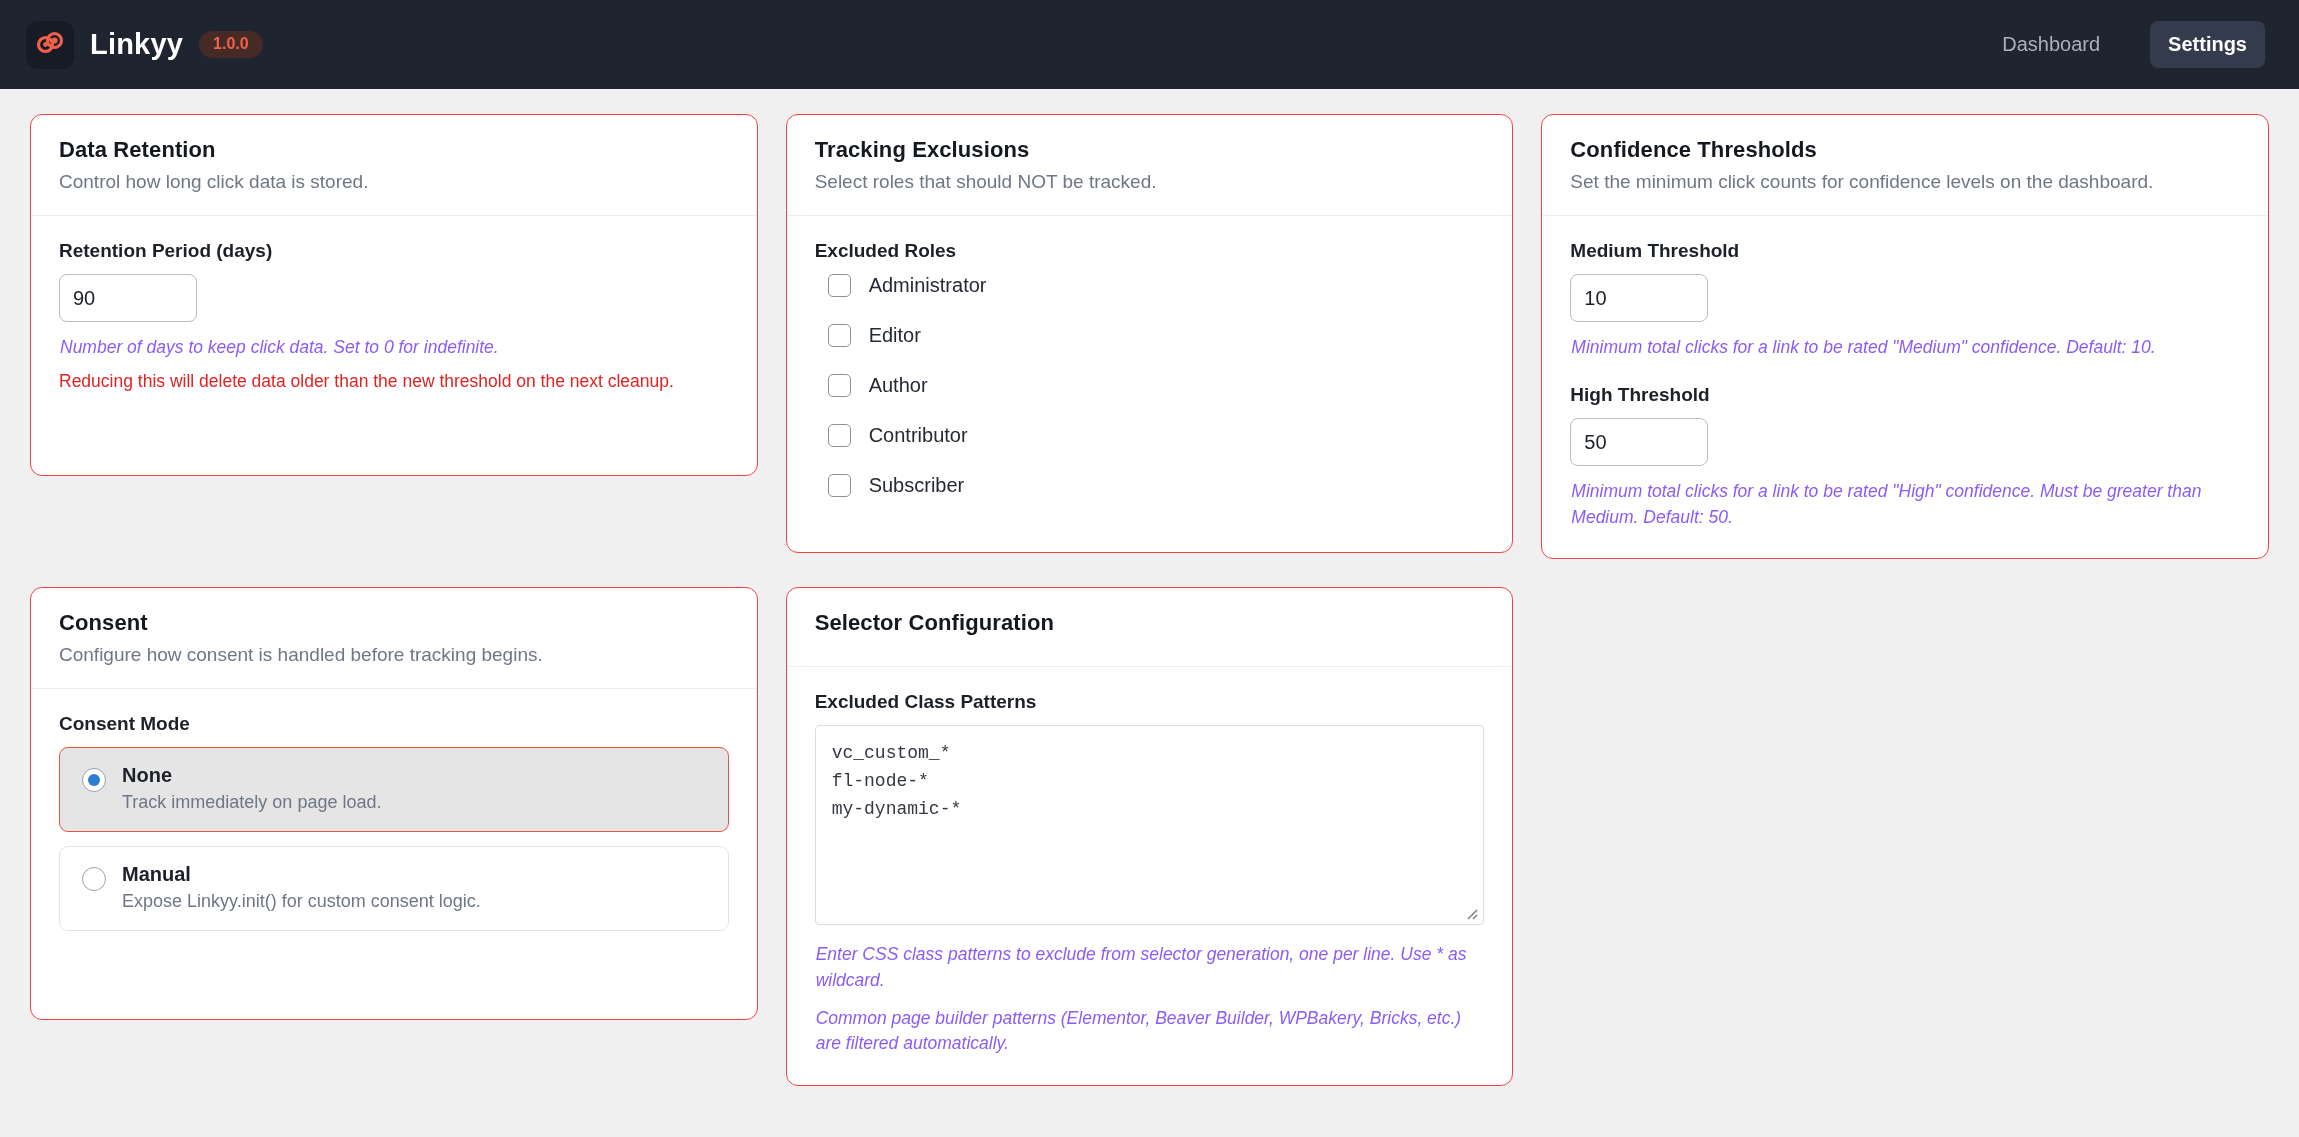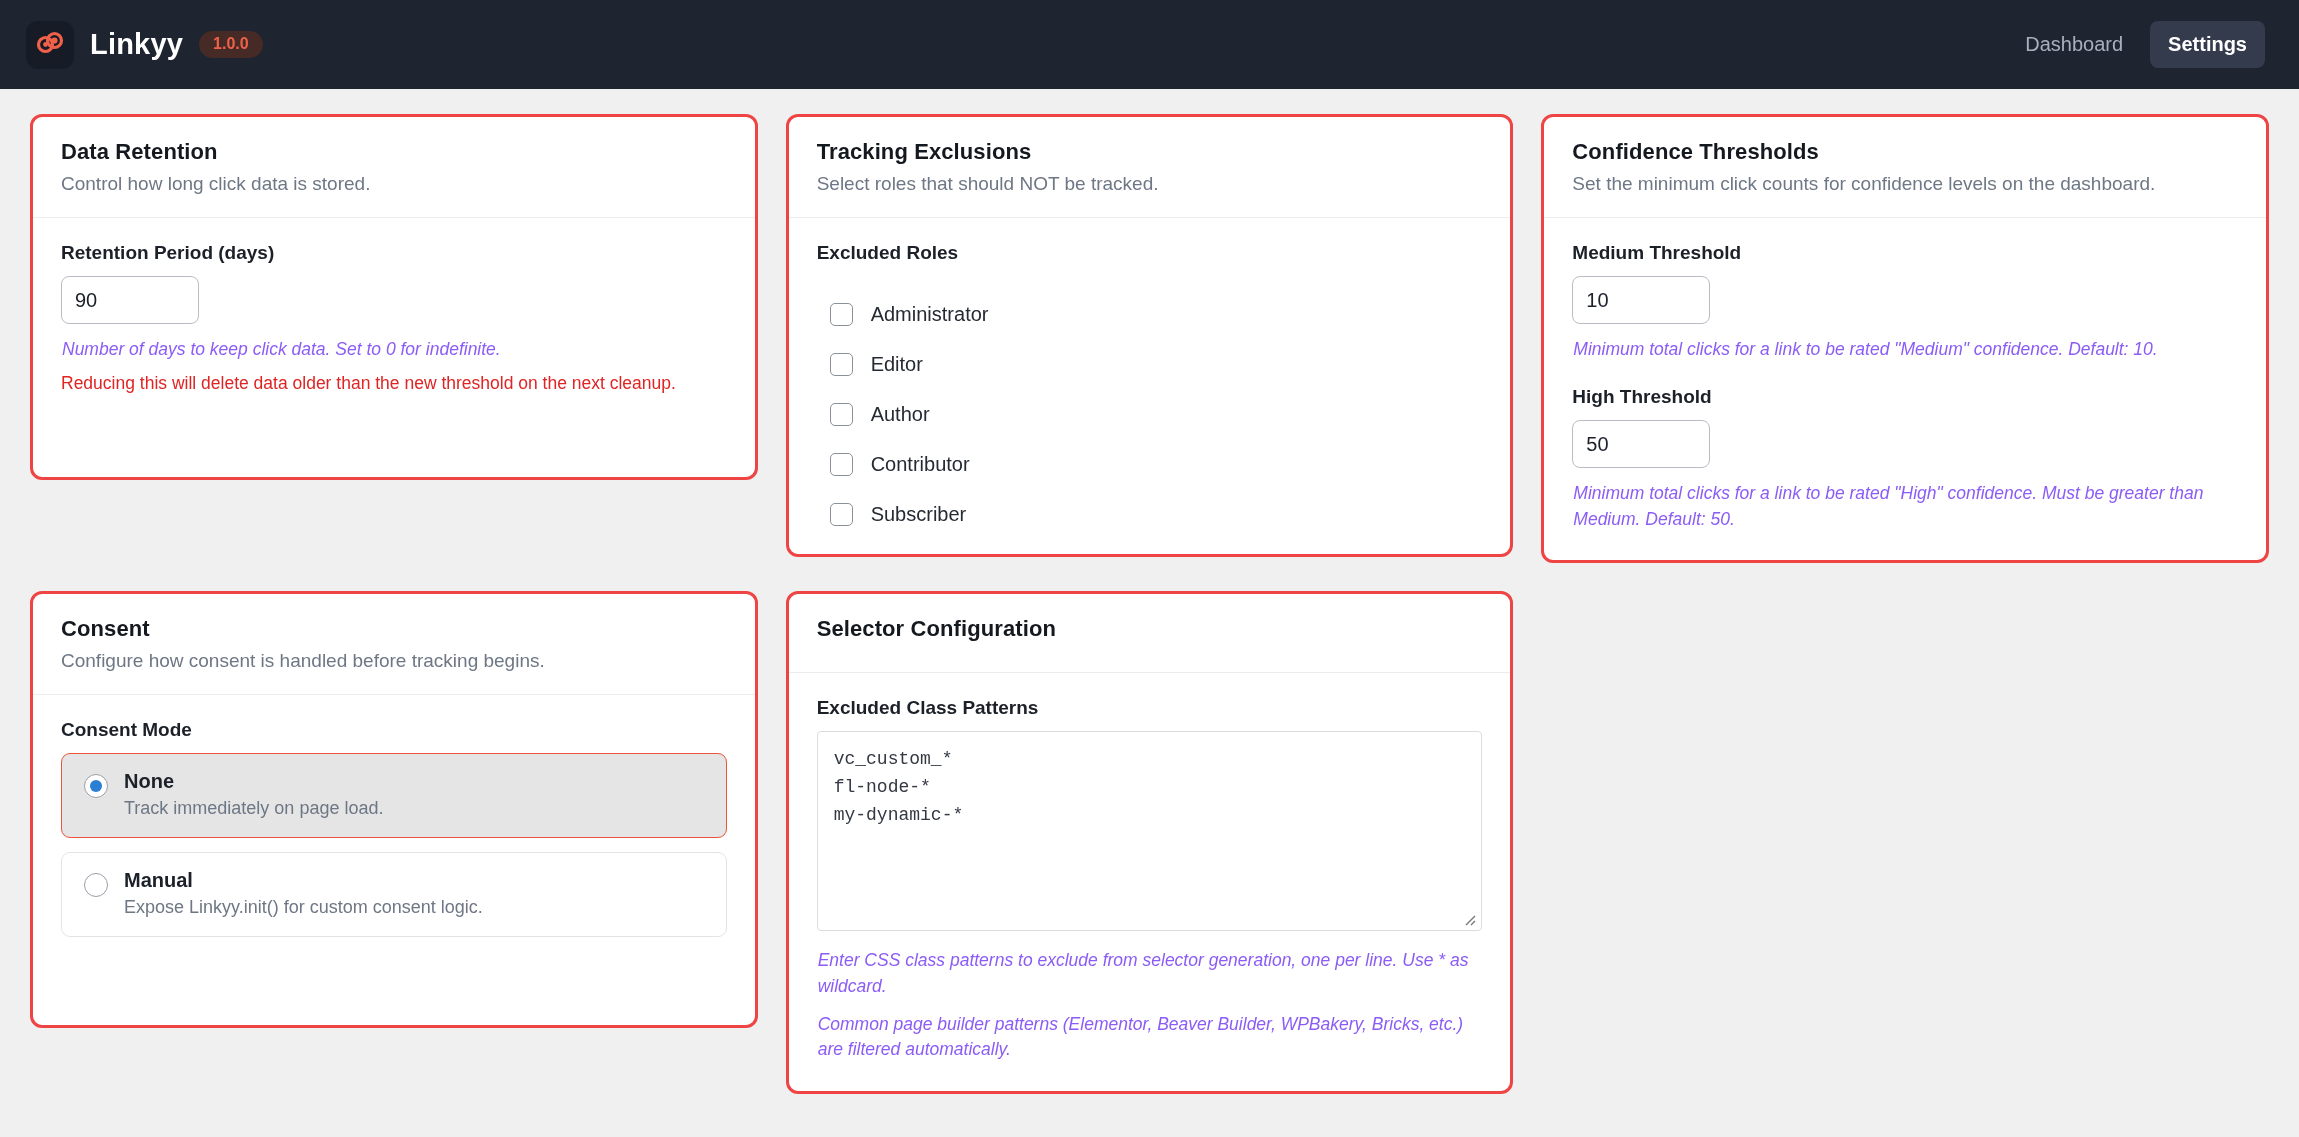--- a/index.html
+++ b/index.html
@@ -36,21 +36,21 @@
   }
   .version-badge {
     background: #462a26;
     color: #f0614a;
     font-size: 16px;
     font-weight: bold;
     padding: 5px 14px 6px;
     border-radius: 999px;
     line-height: 1;
   }
-  .topnav { display: flex; align-items: center; gap: 9px; padding-right: 8px;}
+  .topnav { display: flex; align-items: center; gap: 32px; padding-right: 8px;}
   .nav-link {
     color: #a8afbd;
     font-size: 20px;
     padding: 12px 18px;
     border-radius: 8px;
     cursor: pointer;
     white-space: nowrap;
   }
   .nav-link.active {
     color: #ffffff;
@@ -69,21 +69,21 @@
   .row2 {
     display: grid;
     grid-template-columns: repeat(3, 1fr);
     gap: 28px;
     margin-top: 28px;
     align-items: start;
   }
 
   .card {
     background: #ffffff;
-    border: 3px solid #ef4444;
+    border: 1px solid #ef4444;
     border-radius: 12px;
     overflow: hidden;
   }
   .card-head { padding: 22px 28px 22px 28px; border-bottom: 1px solid #ededed; }
   .card-title {
     font-size: 22px;
     font-weight: bold;
     color: #14181f;
     margin: 0 0 8px 0;
     letter-spacing: .1px;
@@ -128,21 +128,21 @@
     font-size: 17.5px;
     color: #e02424;
     margin: 9px 0 0 0;
     line-height: 1.45;
   }
 
   
   .check-list { margin-top: 4px; }
   .check-row {
     display: flex;
-    align-items: flex-end;
+    align-items: flex-start;
     gap: 18px;
     height: 50px;
     cursor: pointer;
   }
   .cbox {
     width: 23px; height: 23px;
     border: 1.5px solid #8b9199;
     border-radius: 5px;
     background: #fff;
     flex: none;

